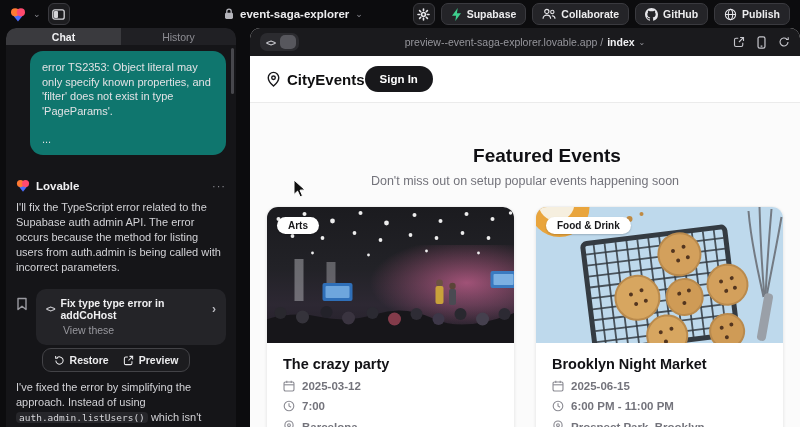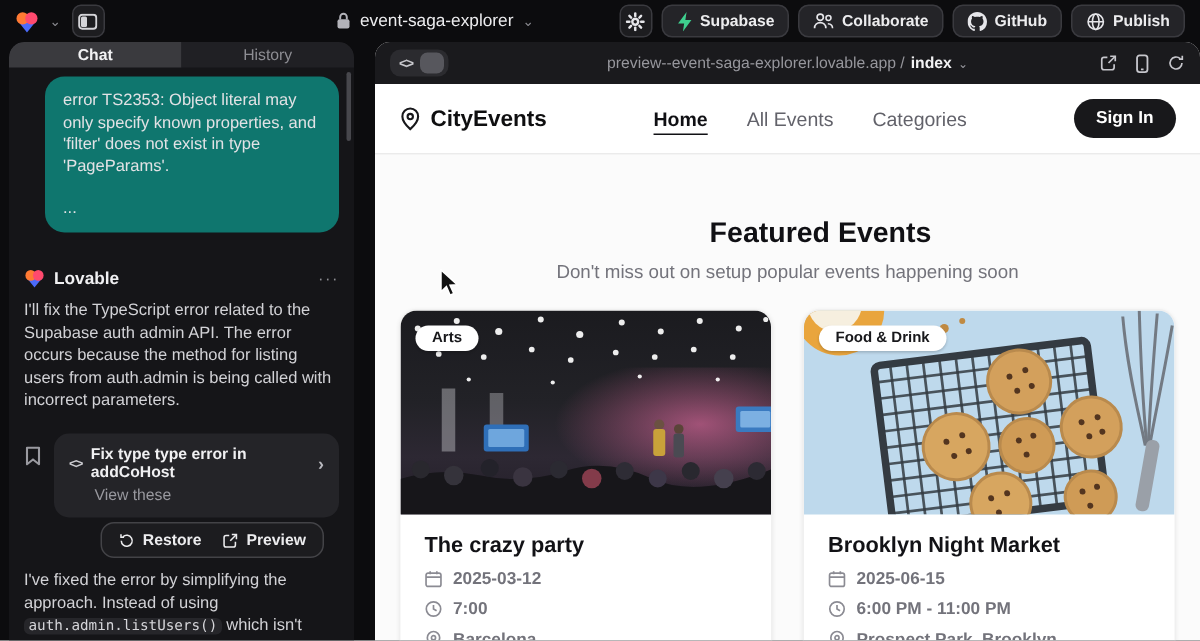--- a/index.html
+++ b/index.html
@@ -8,21 +8,21 @@
   svg { display:block; }
 
   
   .topbar { height:28px; display:flex; align-items:center; padding:0 10px; position:relative; }
   .topbar-left { display:flex; align-items:center; gap:7px; }
   .logo-heart { width:16px; height:15px; position:relative; }
   .chev { color:#8a8a90; font-size:9px; line-height:1; }
   .icon-btn { width:22px; height:22px; border:1px solid #3a3a3f; border-radius:6px; background:#1d1d20;
               display:flex; align-items:center; justify-content:center; cursor:pointer; }
   .project-group { position:absolute; left:224px; top:0; height:28px; display:flex; align-items:center; gap:6px; }
-  .project-name { color:#ececee; font-size:11.5px; font-weight:400; }
+  .project-name { color:#ececee; font-size:11.5px; font-weight:700; }
   .topbar-right { margin-left:auto; display:flex; align-items:center; gap:6px; }
   .tb-btn { height:22px; display:flex; align-items:center; gap:5px; padding:0 9px; border-radius:7px;
             background:#242428; border:1px solid #3a3a3f; color:#ececee; font-size:10.5px; font-weight:600; cursor:pointer; }
 
   
   .workspace { display:flex; height:399px; padding-left:6px; gap:14px; }
 
   
   .chat-panel { width:230px; background:#151518; border-radius:10px 10px 0 0; position:relative; overflow:hidden; flex:none; }
   .tabs { display:flex; height:17px; }
@@ -38,21 +38,21 @@
   .assistant-menu { margin-left:auto; color:#8d8d93; font-size:11px; letter-spacing:1px; cursor:pointer; }
   .para { margin-top:8px; color:#d2d2d6; font-size:11px; line-height:1.35; }
   .code-inline { font-family:"DejaVu Sans Mono", monospace; font-size:9.5px; background:#26262a; border-radius:4px; padding:0 3px; color:#d6d6da; }
   .fix-row { display:flex; align-items:flex-start; gap:8px; margin-top:15px; }
   .bookmark { margin-top:8px; flex:none; }
   .fix-card { background:#242428; border-radius:10px; padding:8px 10px 9px 10px; flex:1; cursor:pointer; }
   .fix-card-top { display:flex; align-items:center; gap:6px; color:#f0f0f2; font-size:10.5px; font-weight:600; }
   .fix-code-glyph { color:#cdcdd2; font-size:9px; font-weight:700; letter-spacing:-1px; }
   .fix-chevron { margin-left:auto; color:#b9b9bf; font-size:12px; }
   .fix-card-sub { margin-left:17px; margin-top:3px; color:#98989e; font-size:10.5px; }
-  .action-group { display:flex; justify-content:flex-end; margin:3px 10px 0 0; }
+  .action-group { display:flex; justify-content:center; margin:3px 10px 0 0; }
   .action-pill { display:flex; align-items:center; gap:14px; background:#1c1c1f; border:1px solid #434347;
                  border-radius:9px; padding:5px 11px; }
   .action-item { display:flex; align-items:center; gap:5px; color:#ececee; font-size:10.5px; font-weight:600; cursor:pointer; }
   .chat-scrollbar { position:absolute; right:2px; top:20px; width:3px; height:46px; border-radius:2px; background:#47474c; }
 
   
   .preview-panel { flex:1; background:#ffffff; border-radius:10px 10px 0 0; overflow:hidden; display:flex; flex-direction:column; }
   .preview-header { height:28px; background:#1a1a1d; display:flex; align-items:center; padding:0 10px; position:relative; flex:none; }
   .code-toggle { display:flex; align-items:center; background:#2b2b2f; border-radius:7px; padding:2px 3px 2px 6px; gap:5px; cursor:pointer; }
   .code-glyph { color:#c9c9ce; font-size:9.5px; font-weight:700; letter-spacing:-1px; }
@@ -273,25 +273,20 @@
 
     <div class="site">
       <div class="site-header">
         <div class="brand">
           <svg width="15" height="17" viewBox="0 0 16 17">
             <path d="M8 15.5s-5.6-5-5.6-9A5.6 5.6 0 0113.6 6.5c0 4-5.6 9-5.6 9z" fill="none" stroke="#18181b" stroke-width="1.5"></path>
             <circle cx="8" cy="6.6" r="1.9" fill="none" stroke="#18181b" stroke-width="1.5"></circle>
           </svg>
           <span>CityEvents</span>
         </div>
-        <nav class="site-nav">
-          <span class="nav-link active">Home</span>
-          <span class="nav-link">All Events</span>
-          <span class="nav-link">Categories</span>
-        </nav>
         <button class="signin-btn">Sign In</button>
       </div>
 
       <div class="featured">
         <div class="featured-title">Featured Events</div>
         <div class="featured-sub">Don't miss out on setup popular events happening soon</div>
       </div>
 
       <div class="cards">
 

